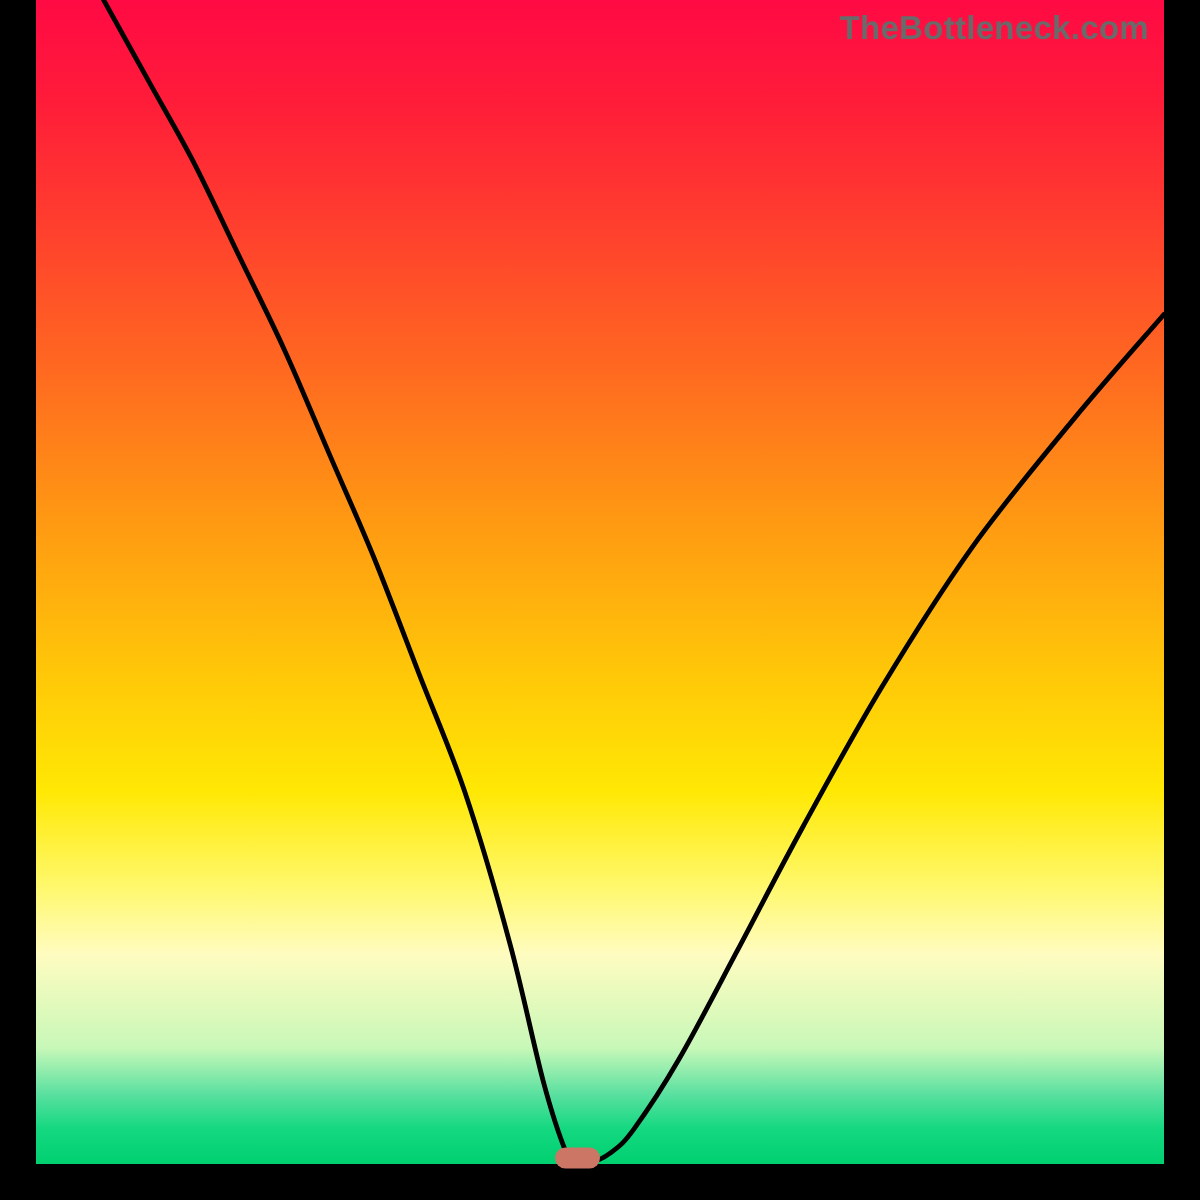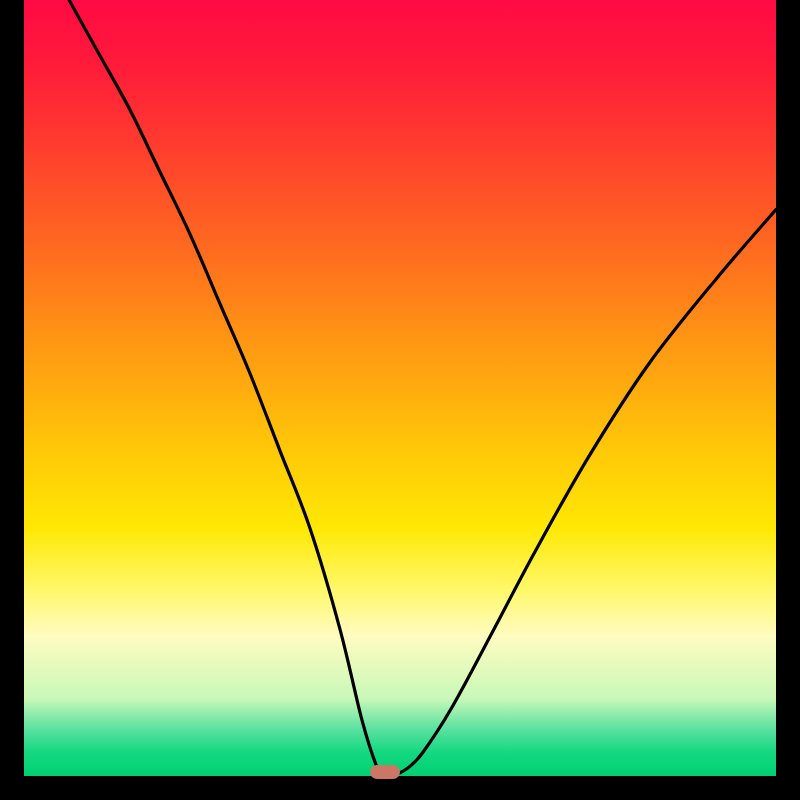--- a/index.html
+++ b/index.html
@@ -55,20 +55,21 @@
     height: 14px;
     border-radius: 7px;
     background: #cc7766;
   }
 </style>
 </head>
 <body>
 
 <div class="chart-container">
   <div class="plot-area">
+    <div class="watermark">TheBottleneck.com</div>
 
     <svg class="curve-svg" viewBox="0 0 752 776" preserveAspectRatio="none">
       <path d="M 45.1 0.0 C 50.1 9.1, 65.2 36.2, 75.2 54.3 C 85.2 72.4, 95.3 89.2, 105.3 108.6 C 115.3 128.0, 125.3 150.0, 135.4 170.7 C 145.4 191.4, 155.4 210.8, 165.4 232.8 C 175.5 254.8, 185.5 279.4, 195.5 302.6 C 205.5 325.9, 215.6 347.9, 225.6 372.5 C 235.6 397.1, 245.7 424.2, 255.7 450.1 C 265.7 475.9, 275.7 497.9, 285.8 527.7 C 295.8 557.4, 307.1 596.2, 315.8 628.6 C 324.6 660.9, 332.1 698.4, 338.4 721.7 C 344.7 745.0, 349.7 759.2, 353.4 768.2 C 357.2 777.3, 358.5 774.7, 361.0 776.0 C 363.5 777.3, 364.7 777.3, 368.5 776.0 C 372.2 774.7, 378.5 772.1, 383.5 768.2 C 388.5 764.4, 391.0 763.1, 398.6 752.7 C 406.1 742.4, 417.4 725.6, 428.6 706.2 C 439.9 686.8, 452.5 662.2, 466.2 636.3 C 480.0 610.5, 495.1 580.7, 511.4 551.0 C 527.7 521.2, 545.2 488.9, 564.0 457.8 C 582.8 426.8, 602.9 394.5, 624.2 364.7 C 645.5 335.0, 670.5 305.2, 691.8 279.4 C 713.1 253.5, 742.0 221.2, 752.0 209.5" fill="none" stroke="#000000" stroke-width="3.2" stroke-linecap="round" stroke-linejoin="round"></path>
     </svg>
 
     <div class="marker" style="left: 345.96px; top: 765px; background: rgb(204, 119, 102);"></div>
   </div>
 </div>
 
 </body></html>

